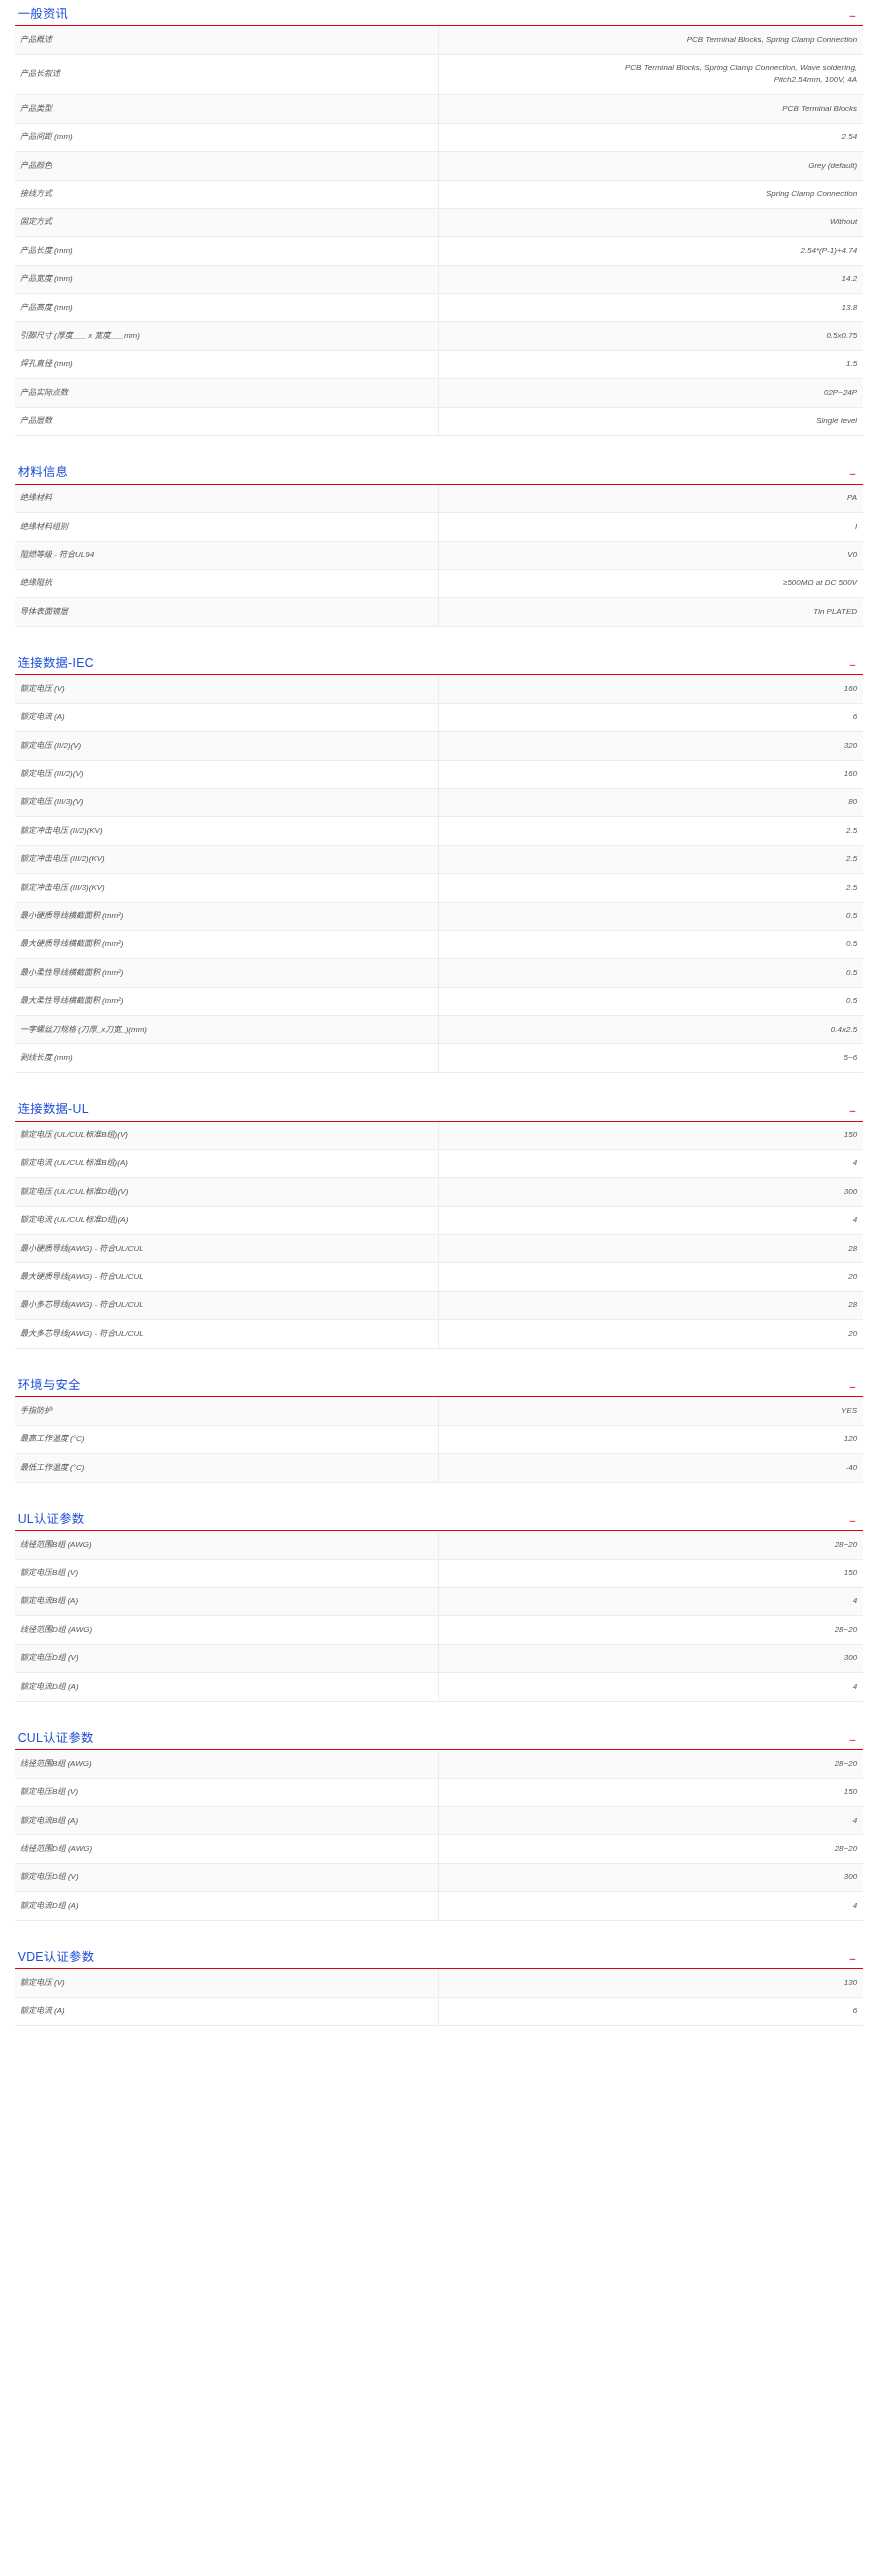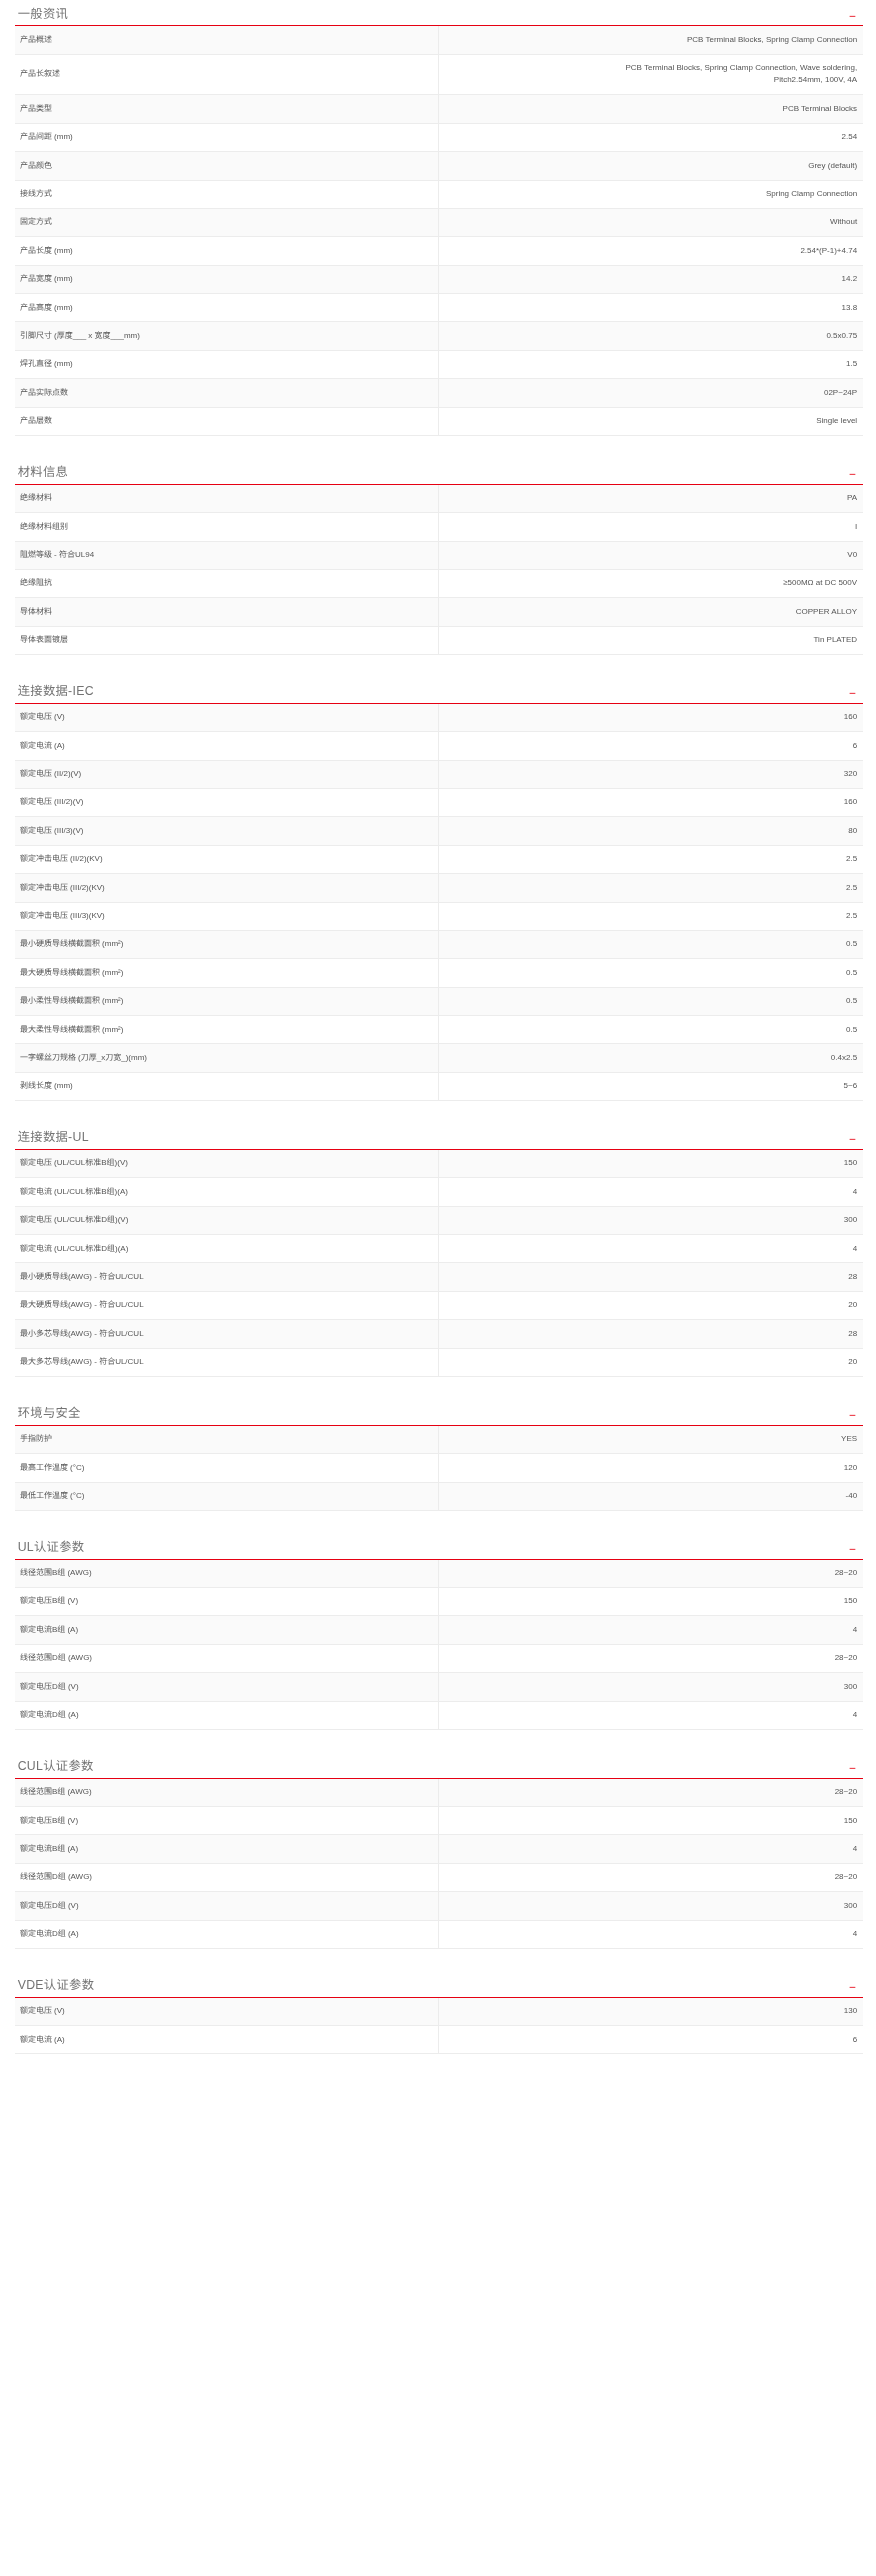--- a/index.html
+++ b/index.html
@@ -30,36 +30,37 @@
   .section-head {
     display: flex;
     align-items: flex-end;
     justify-content: space-between;
     border-bottom: 1.1px solid #e60012;
     padding: 0 3.2px 5.4px 3.2px;
     box-sizing: border-box;
   }
   .section-title {
     font-size: 12.3px;
-    color: #737373;
+    color: #1d4ed8;
     letter-spacing: 0.3px;
     line-height: 1;
   }
   .collapse-toggle {
     color: #e60012;
     font-size: 11.8px;
     line-height: 0.7;
     padding-right: 3.2px;
     cursor: pointer;
     user-select: none;
   }
   table.spec {
     width: 100%;
     border-collapse: collapse;
     table-layout: fixed;
+    font-style: italic;
   }
   table.spec tr {
     border-bottom: 0.5px solid #ececec;
   }
   table.spec tr:nth-child(odd) {
     background: #fafafa;
   }
   table.spec tr:nth-child(even) {
     background: #ffffff;
   }
@@ -180,24 +181,20 @@
             </tr>
             <tr>
               <td class="key">阻燃等级 - 符合UL94</td>
               <td class="val">V0</td>
             </tr>
             <tr>
               <td class="key">绝缘阻抗</td>
               <td class="val">≥500MΩ at DC 500V</td>
             </tr>
             <tr>
-              <td class="key">导体材料</td>
-              <td class="val">COPPER ALLOY</td>
-            </tr>
-            <tr>
               <td class="key">导体表面镀层</td>
               <td class="val">Tin PLATED</td>
             </tr>
           </tbody>
         </table>
       </div>
       <div class="section">
         <div class="section-head">
           <div class="section-title">连接数据-IEC</div>
           <div class="collapse-toggle">−</div>

